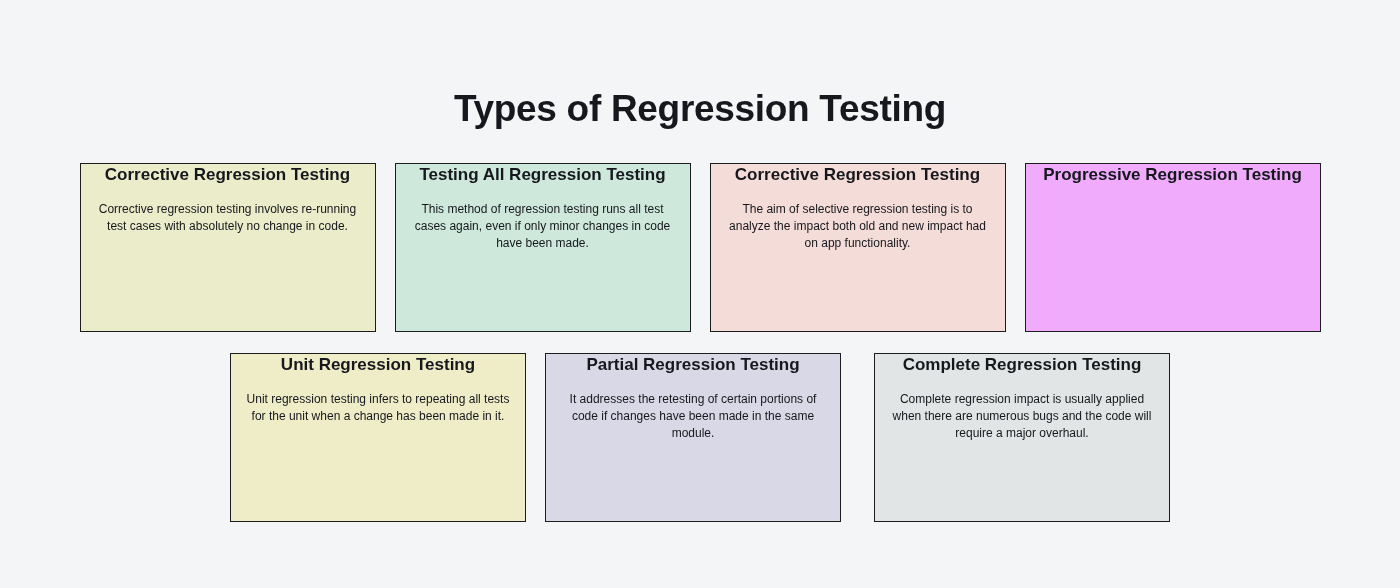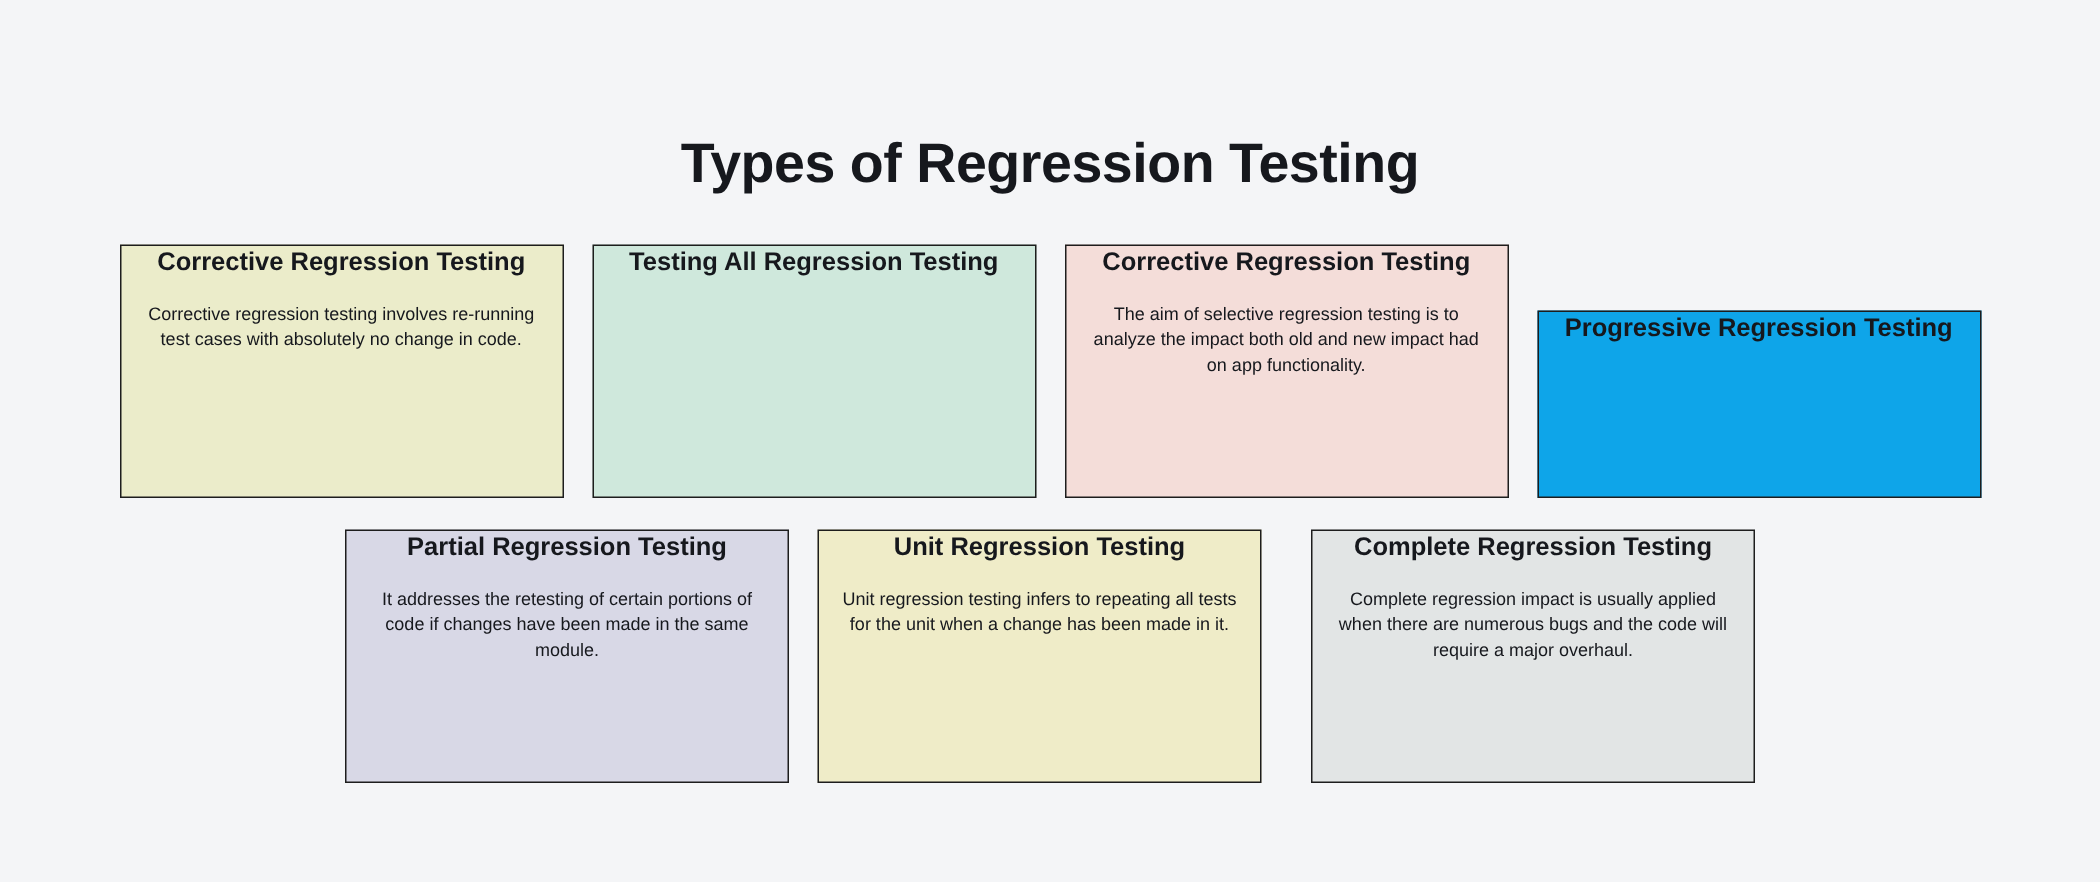--- a/index.html
+++ b/index.html
@@ -73,64 +73,65 @@
   .card-body {
     font-size: 12px;
     font-weight: normal;
     color: #16181d;
     line-height: 1.42;
     margin: 0;
   }
   .c-corrective   { background: #ebecca; }
   .c-retest       { background: #cfe8dc; }
   .c-selective    { background: #f4ddd9; }
-  .c-progressive  { background: #0ea5e9; margin-top: 44px; }
+  .c-progressive  { background: #f0abfc; }
   .c-partial      { background: #d8d8e6; }
   .c-unit         { background: #efecc8; }
   .c-complete     { background: #e2e5e5; margin-left: 14px; }
 </style>
 </head>
 <body>
 
 <div class="page">
 
   <h1 class="page-title">Types of Regression Testing</h1>
 
   <div class="row row-1">
 
     <div class="card c-corrective">
       <div class="card-title">Corrective Regression Testing</div>
       <div class="card-body">Corrective regression testing involves re-running test cases with absolutely no change in code.</div>
     </div>
 
     <div class="card c-retest">
       <div class="card-title">Testing All Regression Testing</div>
+      <div class="card-body">This method of regression testing runs all test cases again, even if only minor changes in code have been made.</div>
     </div>
 
     <div class="card c-selective">
       <div class="card-title">Corrective Regression Testing</div>
       <div class="card-body">The aim of selective regression testing is to analyze the impact both old and new impact had on app functionality.</div>
     </div>
 
     <div class="card c-progressive">
       <div class="card-title">Progressive Regression Testing</div>
     </div>
 
   </div>
 
   <div class="row row-2">
 
+    <div class="card c-unit">
+      <div class="card-title">Unit Regression Testing</div>
+      <div class="card-body">Unit regression testing infers to repeating all tests for the unit when a change has been made in it.</div>
+    </div>
+
     <div class="card c-partial">
       <div class="card-title">Partial Regression Testing</div>
       <div class="card-body">It addresses the retesting of certain portions of code if changes have been made in the same module.</div>
-    </div>
-
-    <div class="card c-unit">
-      <div class="card-title">Unit Regression Testing</div>
-      <div class="card-body">Unit regression testing infers to repeating all tests for the unit when a change has been made in it.</div>
     </div>
 
     <div class="card c-complete">
       <div class="card-title">Complete Regression Testing</div>
       <div class="card-body">Complete regression impact is usually applied when there are numerous bugs and the code will require a major overhaul.</div>
     </div>
 
   </div>
 
 </div>

